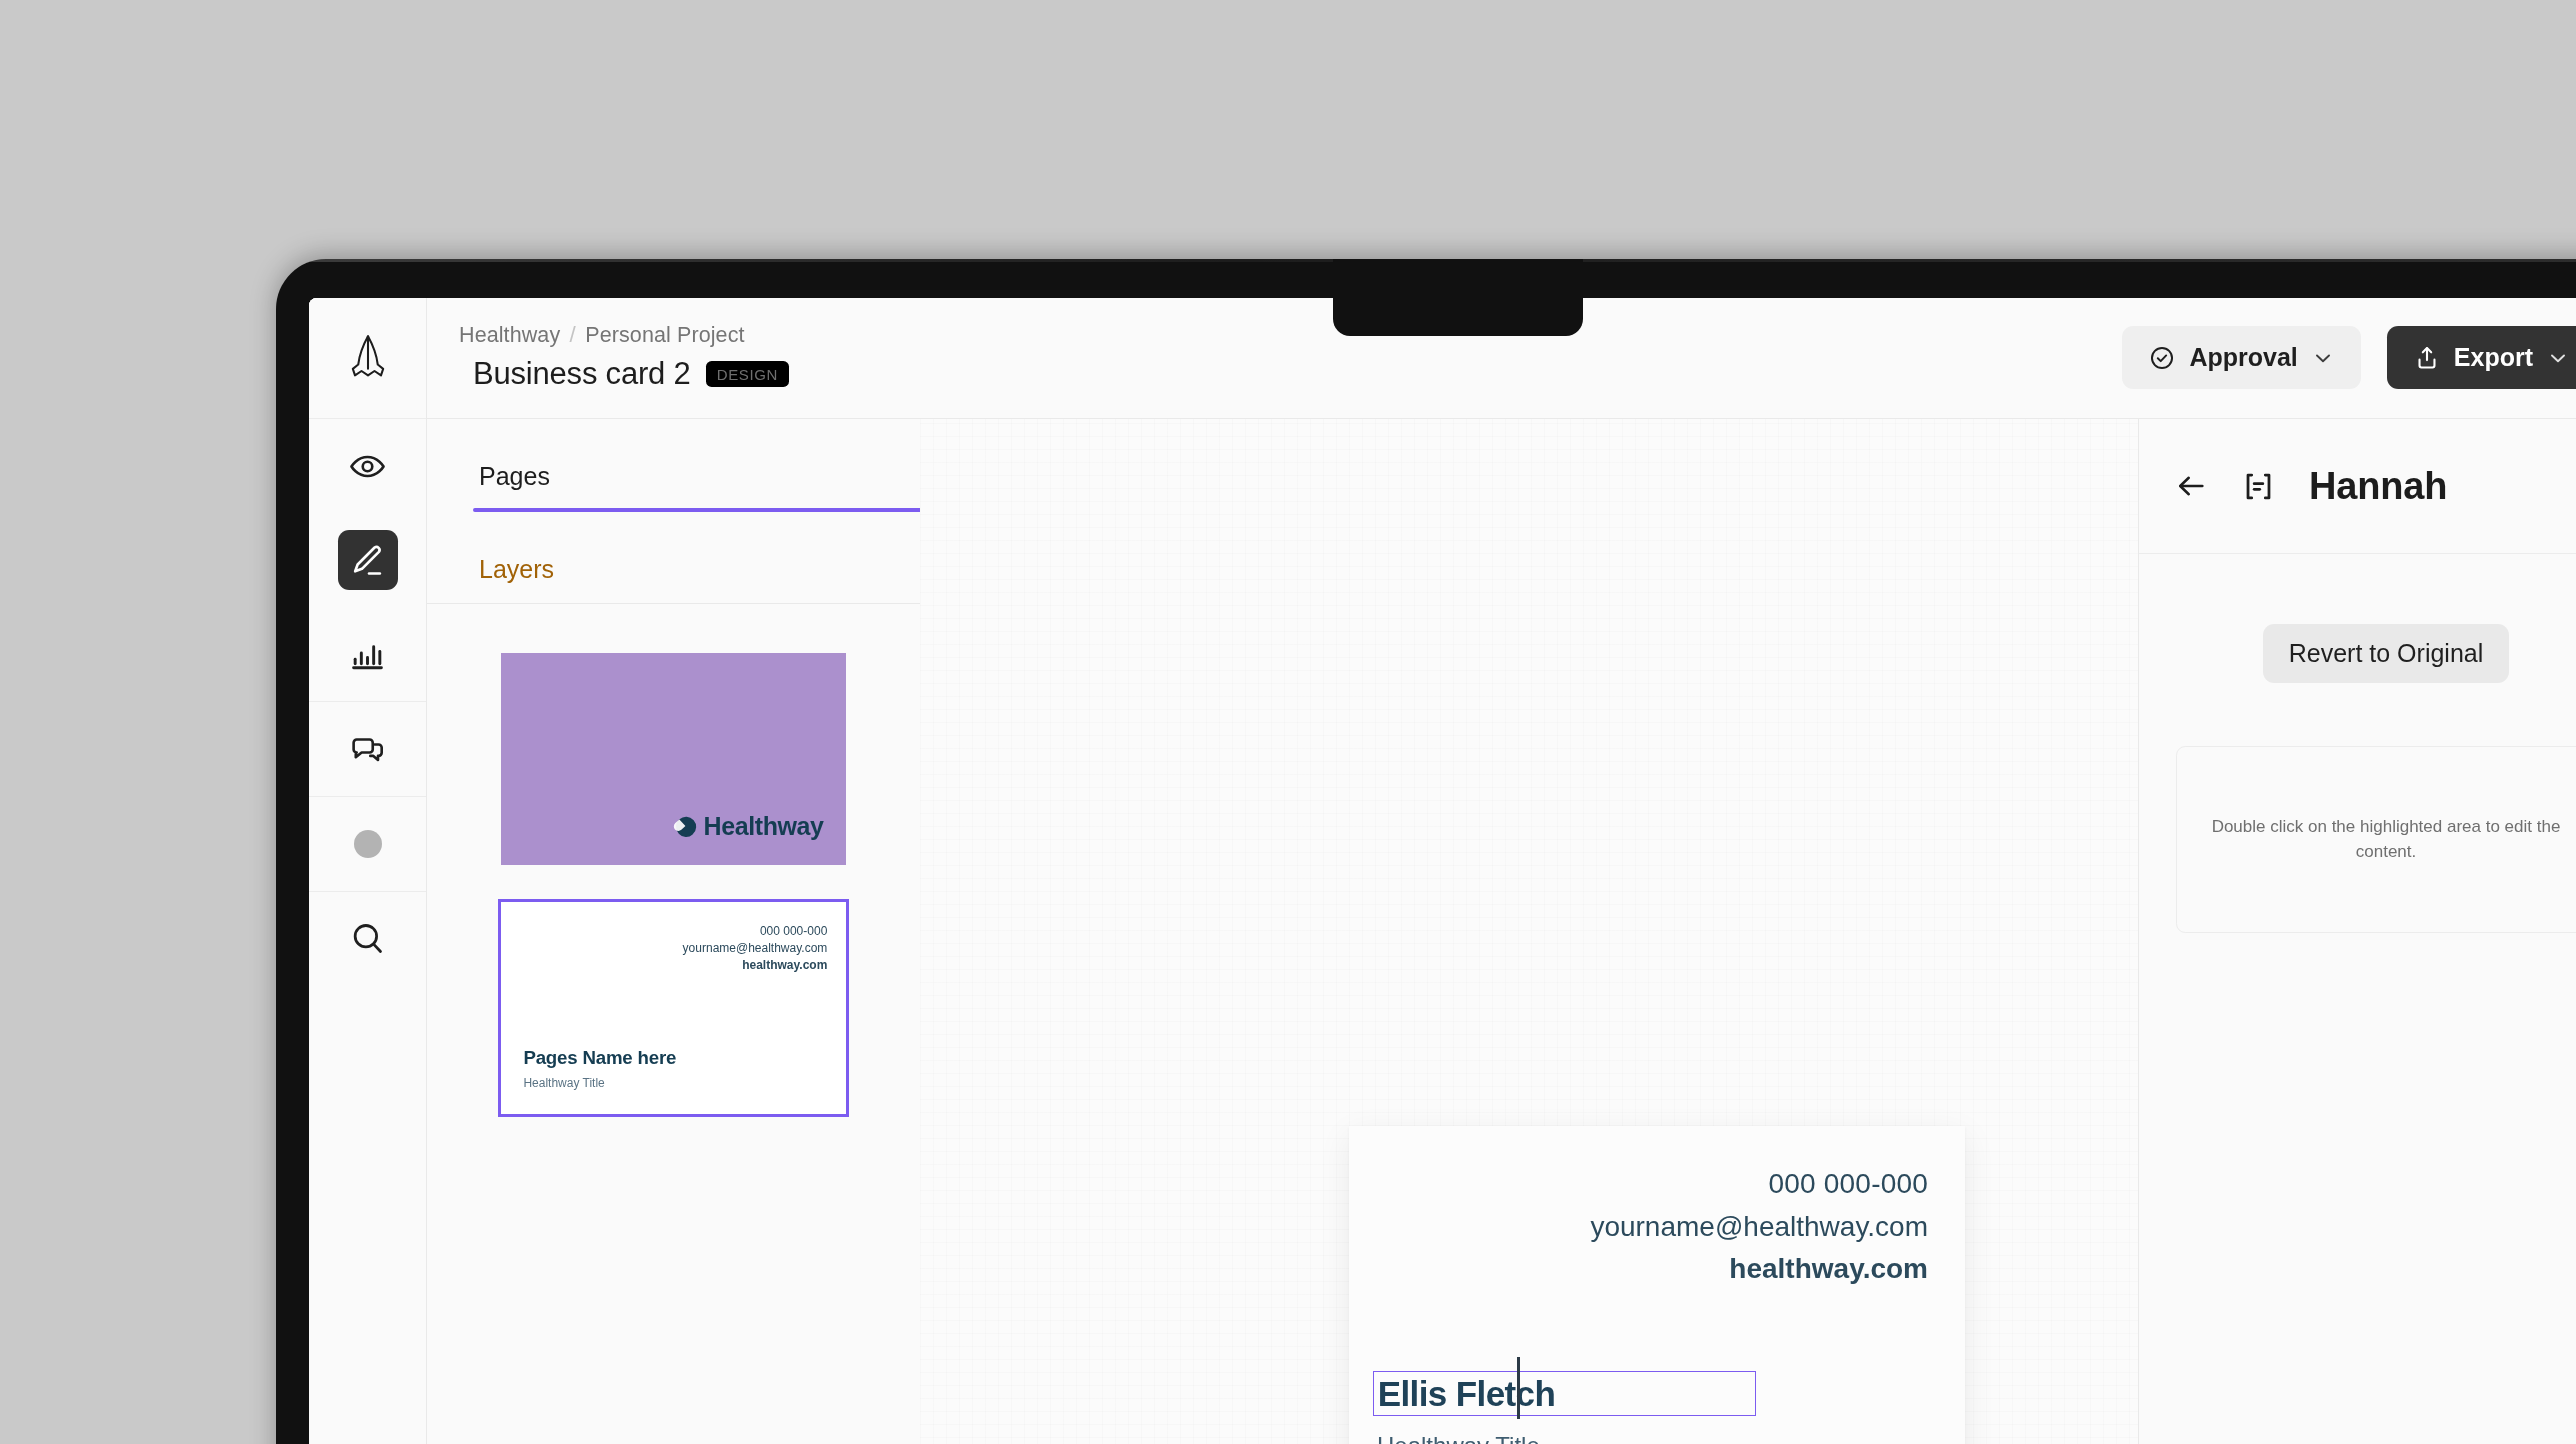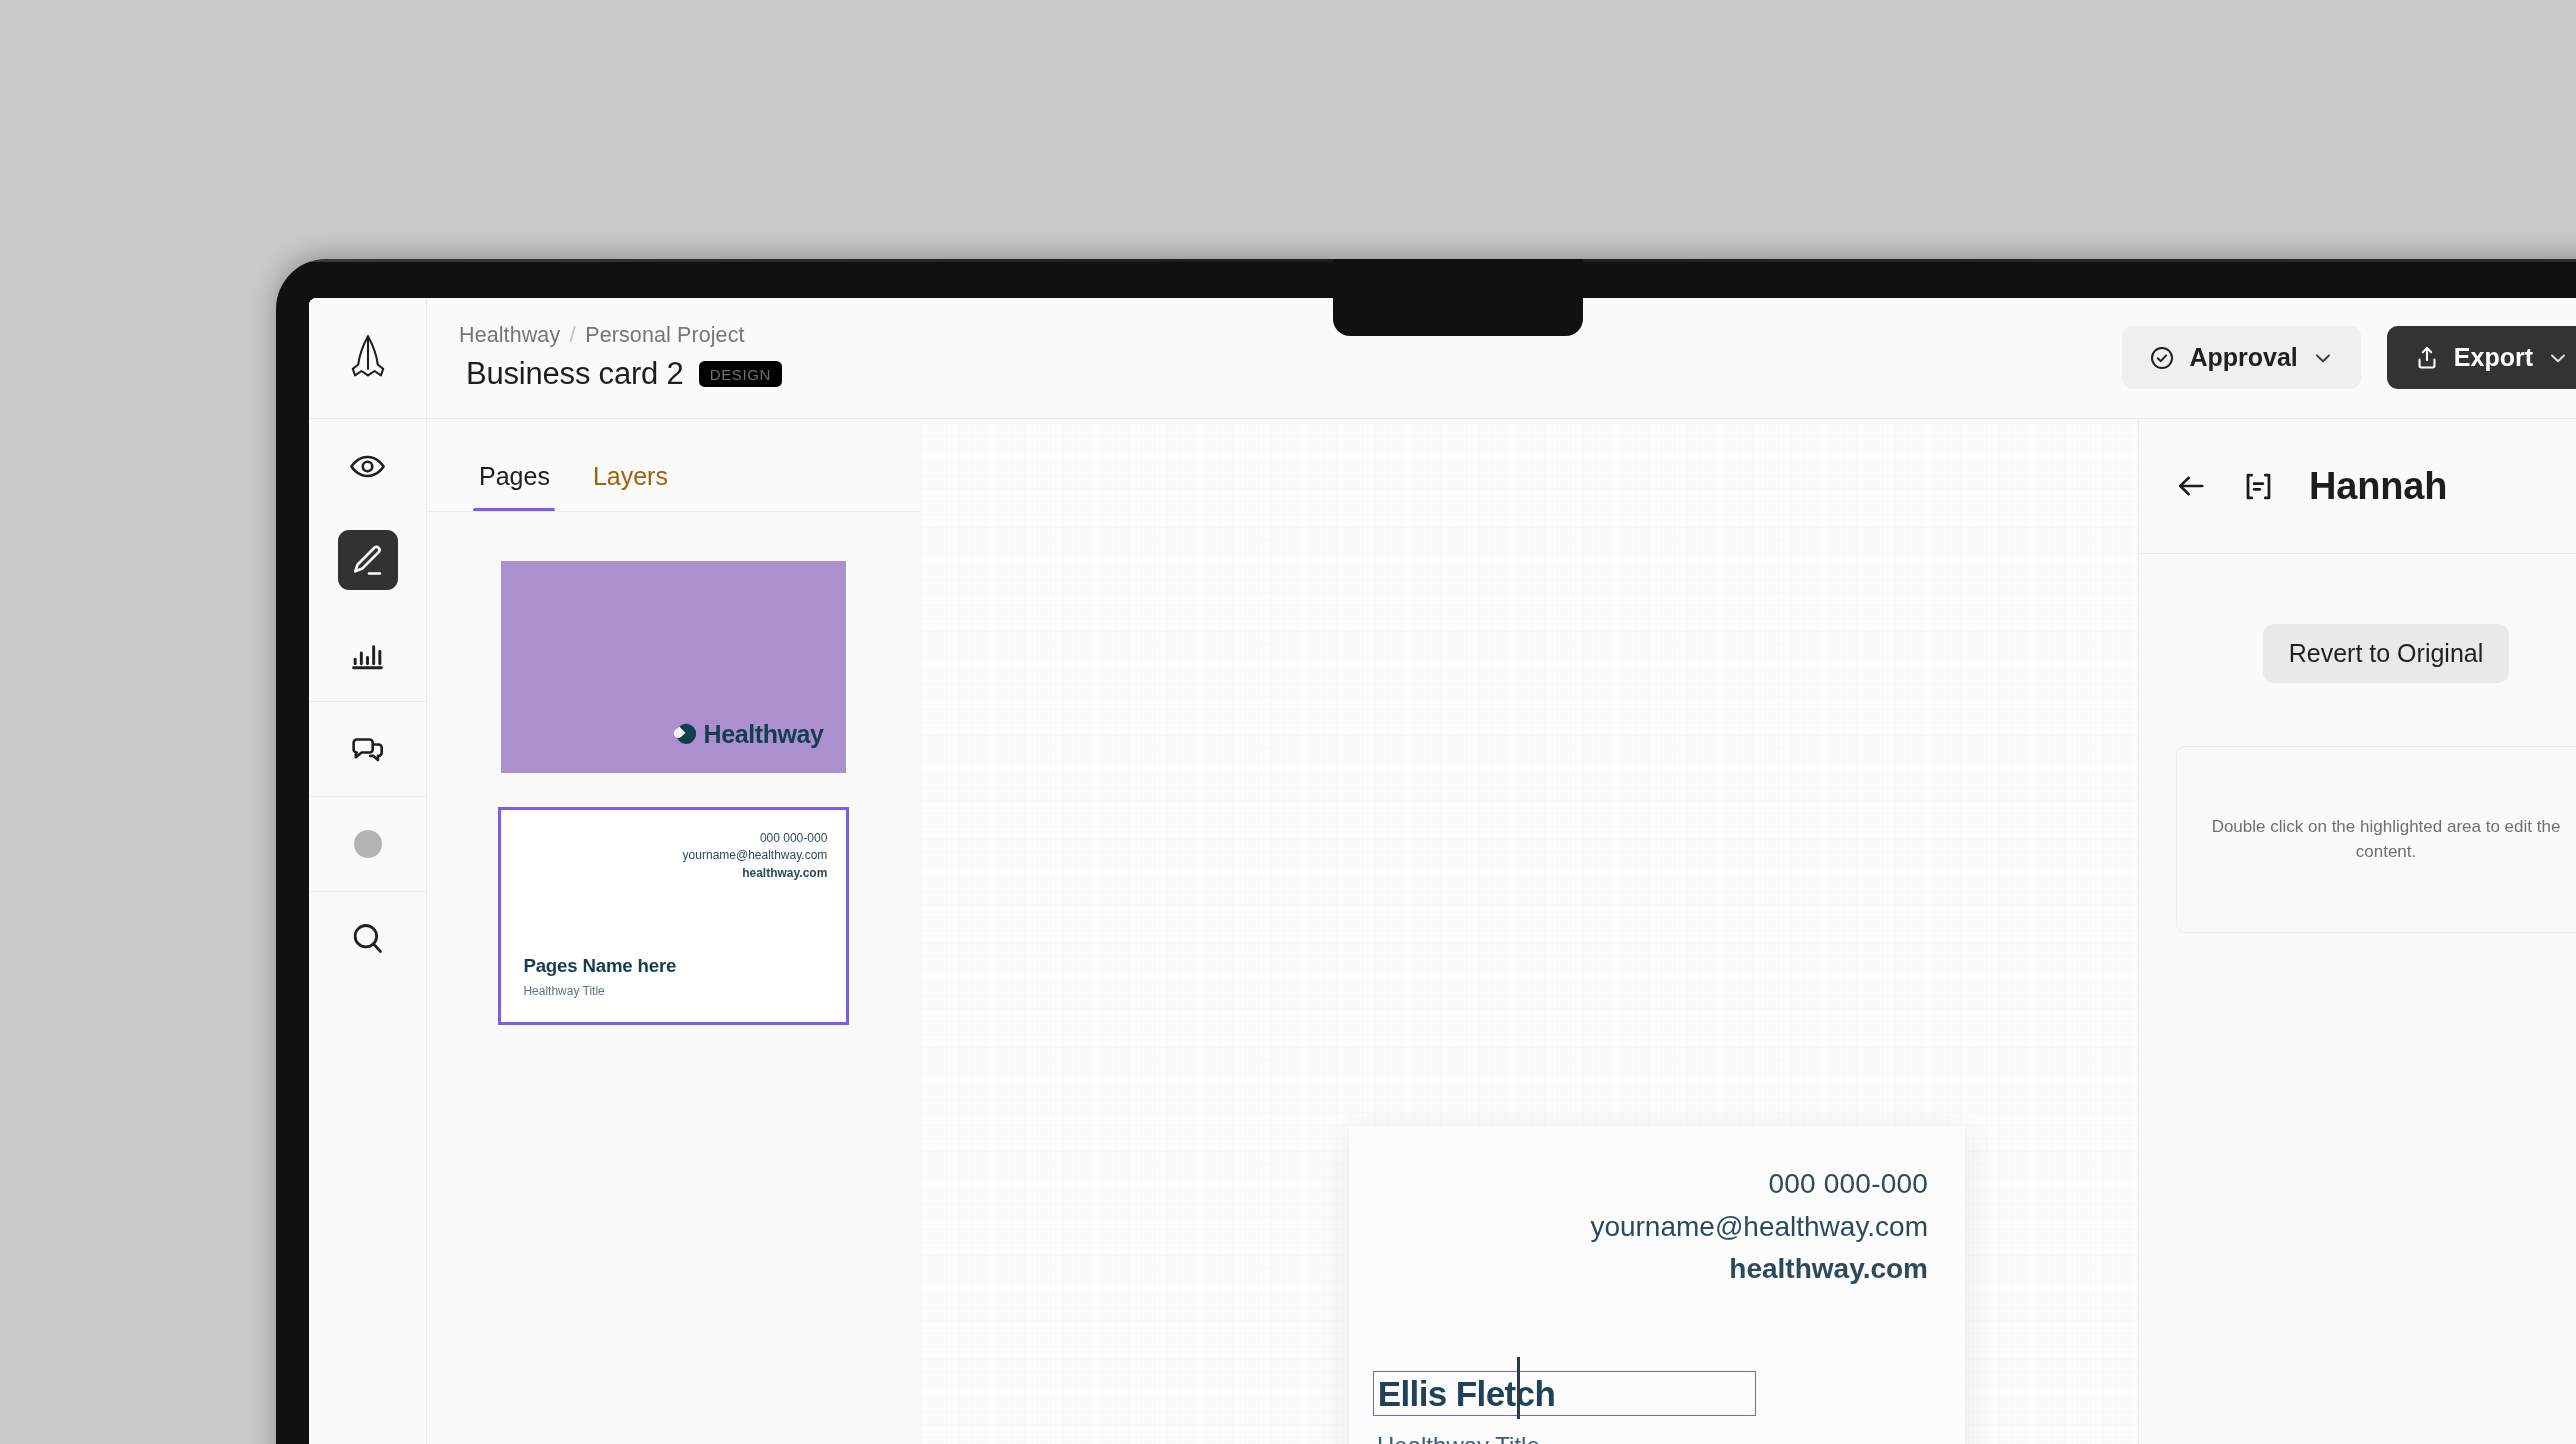--- a/index.html
+++ b/index.html
@@ -78,21 +78,21 @@
     border-bottom:0.9px solid #e9e9e9;
     display:flex; align-items:center;
   }
   .crumbs {
     position:absolute; left:32px; top:24px;
     font-size:21.5px; color:#757575; letter-spacing:0.1px;
     display:flex; align-items:center; gap:9.3px;
   }
   .crumb-sep { color:#c4c4c4; font-size:22.4px; }
   .title-row {
-    position:absolute; left:39px; top:58px;
+    position:absolute; left:46px; top:58px;
     display:flex; align-items:center; gap:15px;
   }
   .doc-title { font-size:31px; color:#1d1d1d; font-weight:400; letter-spacing:-0.2px; }
   .badge-design {
     background:#000000; color:#6f6f6f;
     font-size:15px; letter-spacing:0.6px;
     padding:4.7px 11.2px; border-radius:5.6px;
   }
   .header-actions {
     position:absolute; right:37px; top:28px;
@@ -108,21 +108,21 @@
   .btn-ghost { background:#efefef; color:#1f1f1f; }
   .btn-dark  { background:#333333; color:#ffffff; }
   .chev { opacity:.85; }
 
   
   .panel-pages {
     position:absolute; left:118px; top:121px; bottom:0; width:494px;
     border-right:0.9px solid #e9e9e9;
     background:#fafafa;
   }
-  .tabs { display:flex; gap:43px; padding:43px 0 0 52px; position:relative; }
+  .tabs { display:flex; gap:43px; padding:43px 0 0 52px; position:relative;flex-direction:column; }
   .tab {
     font-size:25px; color:#a16207; padding-bottom:20.5px; cursor:pointer;
     position:relative;
   }
   .tab.active { color:#1d1d1d; }
   .tab.active::after {
     content:""; position:absolute; left:-5.6px; right:-5.6px; bottom:0;
     height:3.7px; background:#7c5cf0; border-radius:1.9px;
   }
   .tabs::after{

